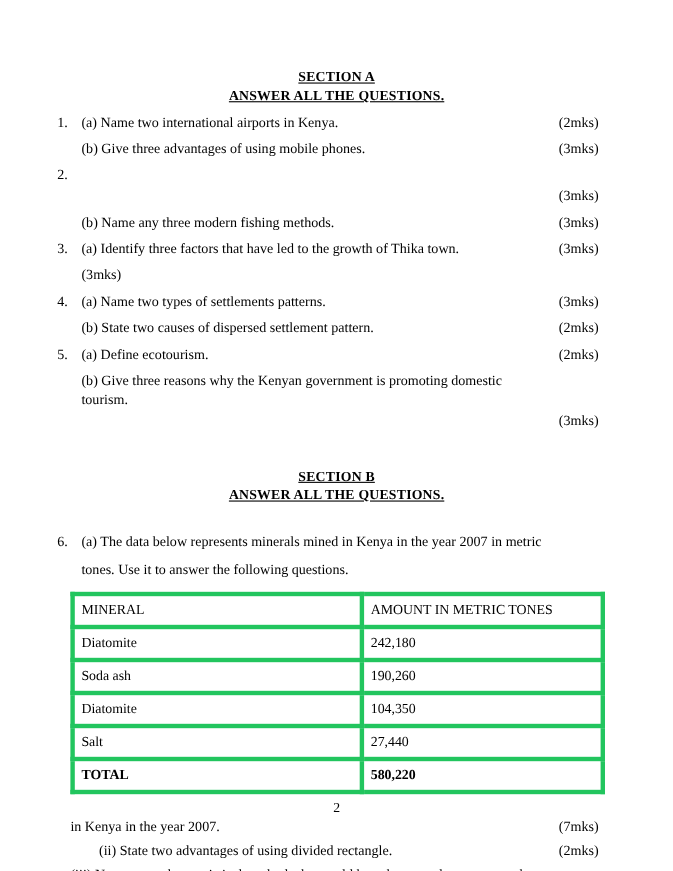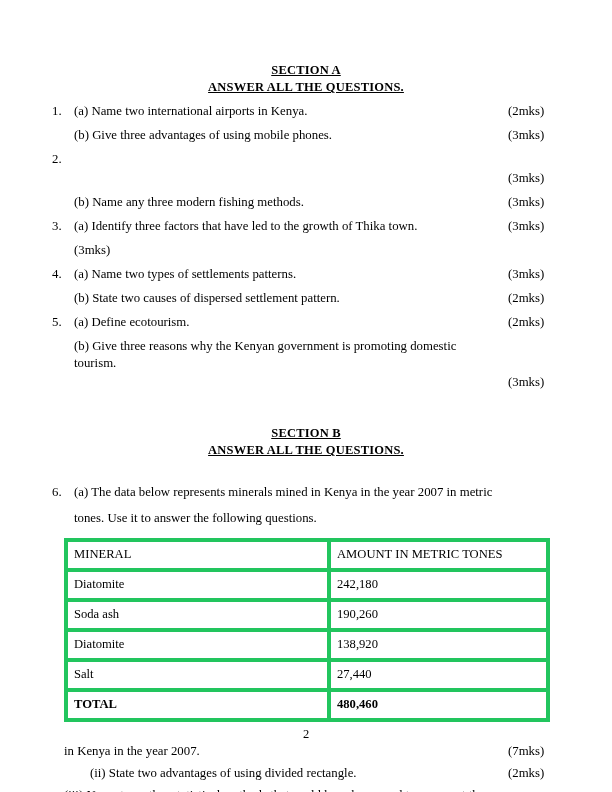--- a/index.html
+++ b/index.html
@@ -259,29 +259,29 @@
           <tr>
             <td class="col1">Diatomite</td>
             <td>242,180</td>
           </tr>
           <tr>
             <td class="col1">Soda ash</td>
             <td>190,260</td>
           </tr>
           <tr>
             <td class="col1">Diatomite</td>
-            <td>138,920</td>
+            <td>104,350</td>
           </tr>
           <tr>
             <td class="col1">Salt</td>
             <td>27,440</td>
           </tr>
           <tr class="total">
             <td class="col1">TOTAL</td>
-            <td>480,460</td>
+            <td>580,220</td>
           </tr>
         </tbody>
       </table>
     </div>
 
     <div class="gap-md"></div>
 
     <div class="after-table" style="padding-left:12px;">
       <div class="row-flex">
         <span class="txt">in Kenya in the year 2007.</span>

